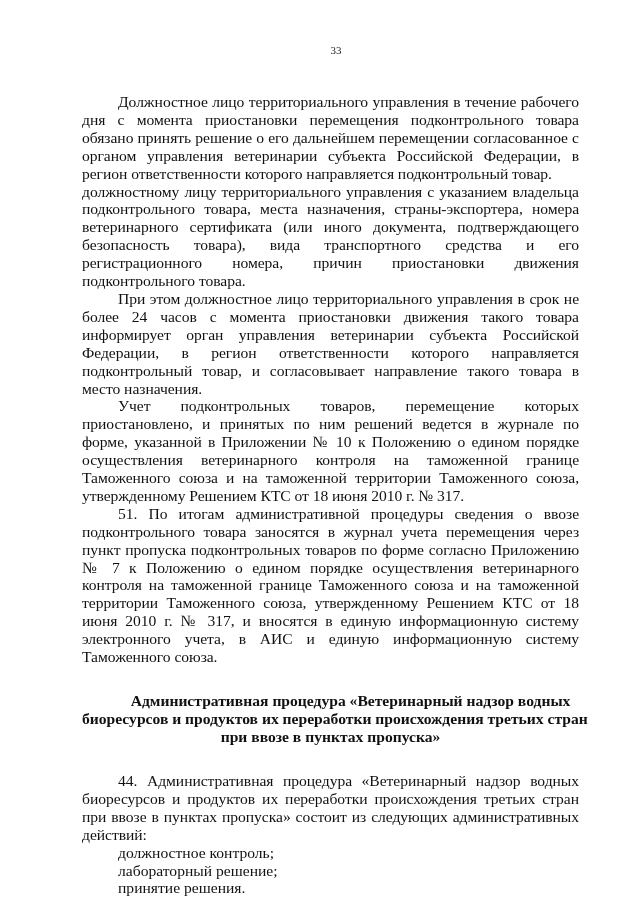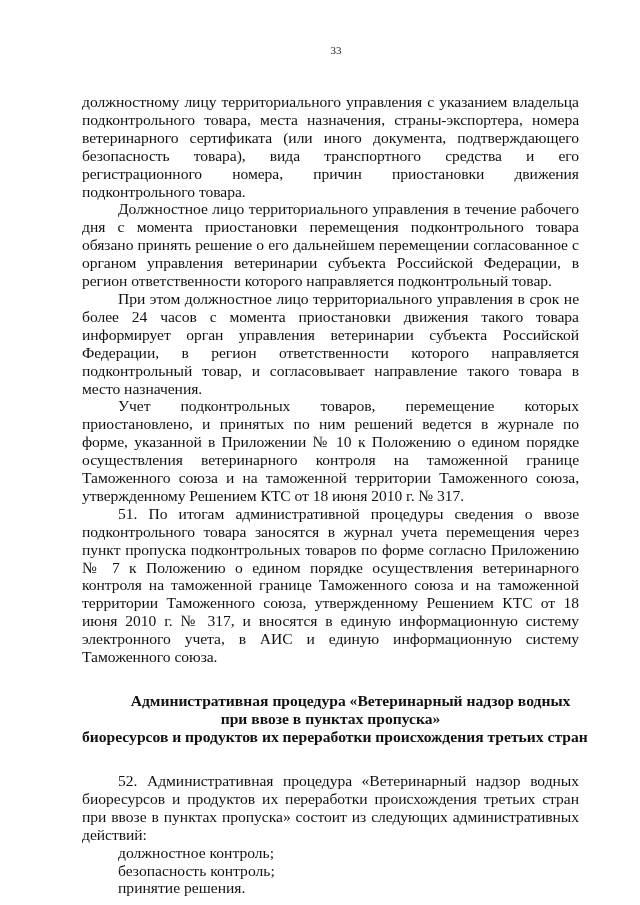--- a/index.html
+++ b/index.html
@@ -68,32 +68,32 @@
       margin: 0;
       line-height: 17.9px;
     }
   </style>
 </head>
 <body>
 
 <div class="page-number">33</div>
 
 <div class="content">
+  <p class="para indent">Должностное лицо территориального управления в течение рабочего дня с момента приостановки перемещения подконтрольного товара обязано принять решение о его дальнейшем перемещении согласованное с органом управления ветеринарии субъекта Российской Федерации, в регион ответственности которого направляется подконтрольный товар.</p>
   <p class="para">должностному лицу территориального управления с указанием владельца подконтрольного товара, места назначения, страны-экспортера, номера ветеринарного сертификата (или иного документа, подтверждающего безопасность товара), вида транспортного средства и его регистрационного номера, причин приостановки движения подконтрольного товара.</p>
-  <p class="para indent">Должностное лицо территориального управления в течение рабочего дня с момента приостановки перемещения подконтрольного товара обязано принять решение о его дальнейшем перемещении согласованное с органом управления ветеринарии субъекта Российской Федерации, в регион ответственности которого направляется подконтрольный товар.</p>
   <p class="para indent">При этом должностное лицо территориального управления в срок не более 24 часов с момента приостановки движения такого товара информирует орган управления ветеринарии субъекта Российской Федерации, в регион ответственности которого направляется подконтрольный товар, и согласовывает направление такого товара в место назначения.</p>
   <p class="para indent">Учет подконтрольных товаров, перемещение которых приостановлено, и принятых по ним решений ведется в журнале по форме, указанной в Приложении № 10 к Положению о едином порядке осуществления ветеринарного контроля на таможенной границе Таможенного союза и на таможенной территории Таможенного союза, утвержденному Решением КТС от 18 июня 2010 г. № 317.</p>
   <p class="para indent">51. По итогам административной процедуры сведения о ввозе подконтрольного товара заносятся в журнал учета перемещения через пункт пропуска подконтрольных товаров по форме согласно Приложению № 7 к Положению о едином порядке осуществления ветеринарного контроля на таможенной границе Таможенного союза и на таможенной территории Таможенного союза, утвержденному Решением КТС от 18 июня 2010 г. № 317, и вносятся в единую информационную систему электронного учета, в АИС и единую информационную систему Таможенного союза.</p>
 
   <div class="heading">
     <span class="hline first">Административная процедура «Ветеринарный надзор водных</span>
+    <span class="hline">биоресурсов и продуктов их переработки происхождения третьих стран</span>
     <span class="hline">при ввозе в пунктах пропуска»</span>
-    <span class="hline">биоресурсов и продуктов их переработки происхождения третьих стран</span>
   </div>
 
-  <p class="para indent after-heading">52. Административная процедура «Ветеринарный надзор водных биоресурсов и продуктов их переработки происхождения третьих стран при ввозе в пунктах пропуска» состоит из следующих административных действий:</p>
+  <p class="para indent after-heading">44. Административная процедура «Ветеринарный надзор водных биоресурсов и продуктов их переработки происхождения третьих стран при ввозе в пунктах пропуска» состоит из следующих административных действий:</p>
 
   <ul class="action-list">
     <li>должностное контроль;</li>
-    <li>безопасность контроль;</li>
+    <li>лабораторный решение;</li>
     <li>принятие решения.</li>
   </ul>
 </div>
 
 </body></html>

